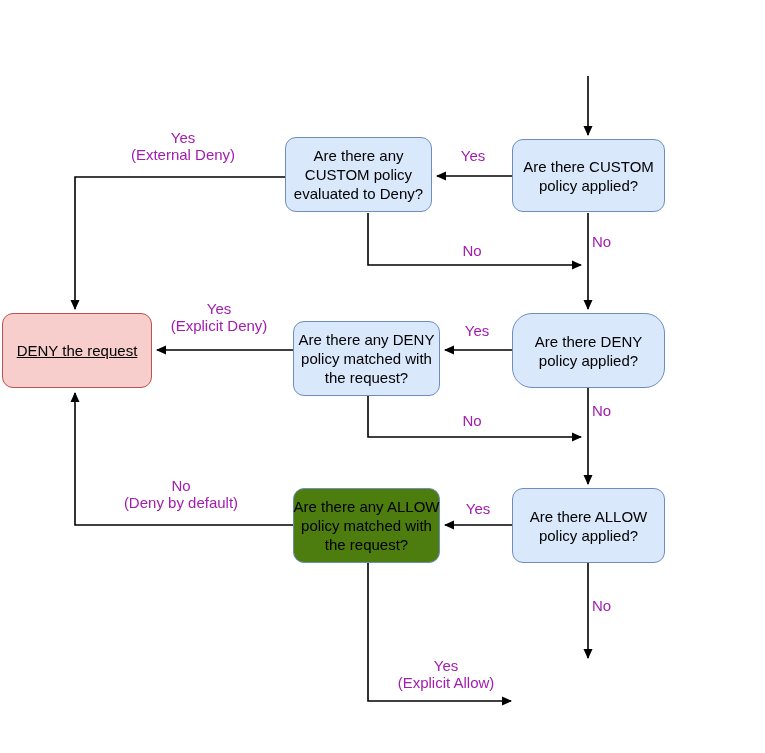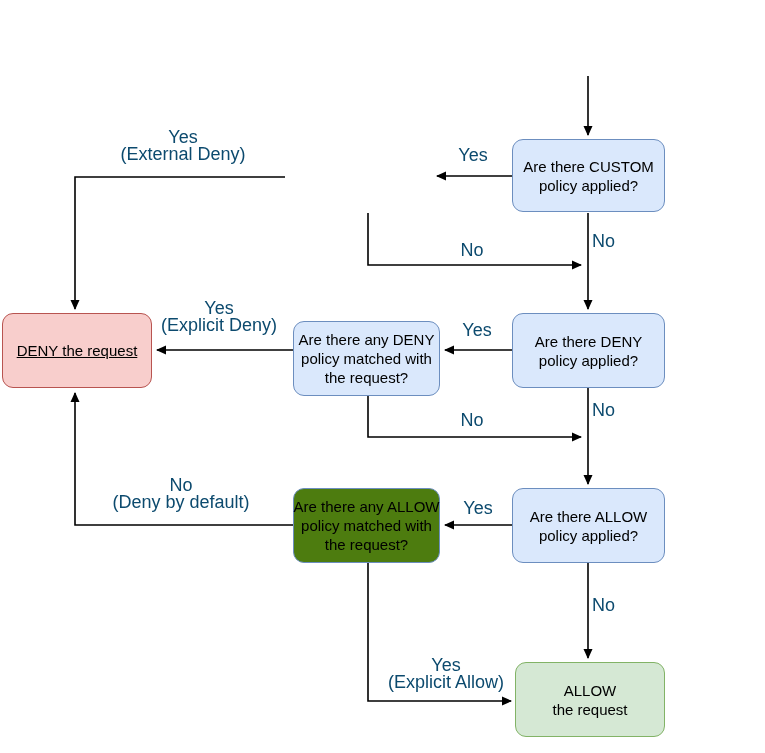--- a/index.html
+++ b/index.html
@@ -28,24 +28,24 @@
     align-items: center;
     justify-content: center;
     text-align: center;
     white-space: pre;
     font-size: 15px;
     line-height: 19px;
     color: #000000;
   }
   .edge-label {
     position: absolute;
-    font-size: 18px;
+    font-size: 15px;
     line-height: 17px;
     white-space: pre;
-    color: #0c4a6e;
+    color: #a21caf;
   }
   .lbl-center { text-align: center; }
   
   .n-request        { left: 513px; top: 4px;   width: 150px; height: 71px; }
   .n-custom-applied { left: 512px; top: 139px; width: 153px; height: 73px; }
   .n-custom-eval    { left: 285px; top: 137px; width: 147px; height: 75px; }
   .n-deny-request   { left: 2px;   top: 313px; width: 150px; height: 75px; text-decoration: underline; }
   .n-deny-matched   { left: 293px; top: 313px; width: 147px; height: 75px; margin-top: 8px; }
   .n-deny-applied   { left: 512px; top: 313px; width: 153px; height: 75px; }
   .n-allow-matched  { left: 293px; top: 488px; width: 147px; height: 75px; }
@@ -88,39 +88,40 @@
     <polyline class="edge" points="512,525 445,525"></polyline>
     <polyline class="edge" points="293,525 75,525 75,393"></polyline>
     <polyline class="edge" points="368,563 368,701 511,701"></polyline>
     <polyline class="edge" points="588,563 588,658"></polyline>
   </svg>
 
 
   <div class="node n-custom-applied" style="background: rgb(218, 232, 252); border-color: rgb(108, 142, 191);">Are there CUSTOM
 policy applied?</div>
 
+  <div class="node n-custom-eval" style="background: rgb(218, 232, 252); border-color: rgb(108, 142, 191);">Are there any
+CUSTOM policy
+evaluated to Deny?</div>
 
   <div class="node n-deny-request" style="background: rgb(248, 206, 204); border-color: rgb(184, 84, 80);">DENY the request</div>
 
   <div class="node n-deny-matched" style="background: rgb(218, 232, 252); border-color: rgb(108, 142, 191);">Are there any DENY
 policy matched with
 the request?</div>
 
-  <div class="node n-deny-applied" style="background: rgb(218, 232, 252); border-color: rgb(108, 142, 191);">Are there DENY
+  <div class="node n-deny-applied" style="background: rgb(218, 232, 252); border-color: rgb(108, 142, 191); border-radius: 20px;">Are there DENY
 policy applied?</div>
 
   <div class="node n-allow-matched" style="background: #4d7c0f; border-color: rgb(108, 142, 191);">Are there any ALLOW
 policy matched with
 the request?</div>
 
   <div class="node n-allow-applied" style="background: rgb(218, 232, 252); border-color: rgb(108, 142, 191);">Are there ALLOW
 policy applied?</div>
 
-  <div class="node n-allow-request" style="background: rgb(213, 232, 212); border-color: rgb(130, 179, 102);">ALLOW
-the request</div>
 
   <div class="edge-label lbl-center l-yes-custom">Yes</div>
   <div class="edge-label lbl-center l-yes-external-deny">Yes
 (External Deny)</div>
   <div class="edge-label lbl-center l-no-custom-branch">No</div>
   <div class="edge-label l-no-custom-applied">No</div>
   <div class="edge-label lbl-center l-yes-deny">Yes</div>
   <div class="edge-label lbl-center l-yes-explicit-deny">Yes
 (Explicit Deny)</div>
   <div class="edge-label lbl-center l-no-deny-branch">No</div>

